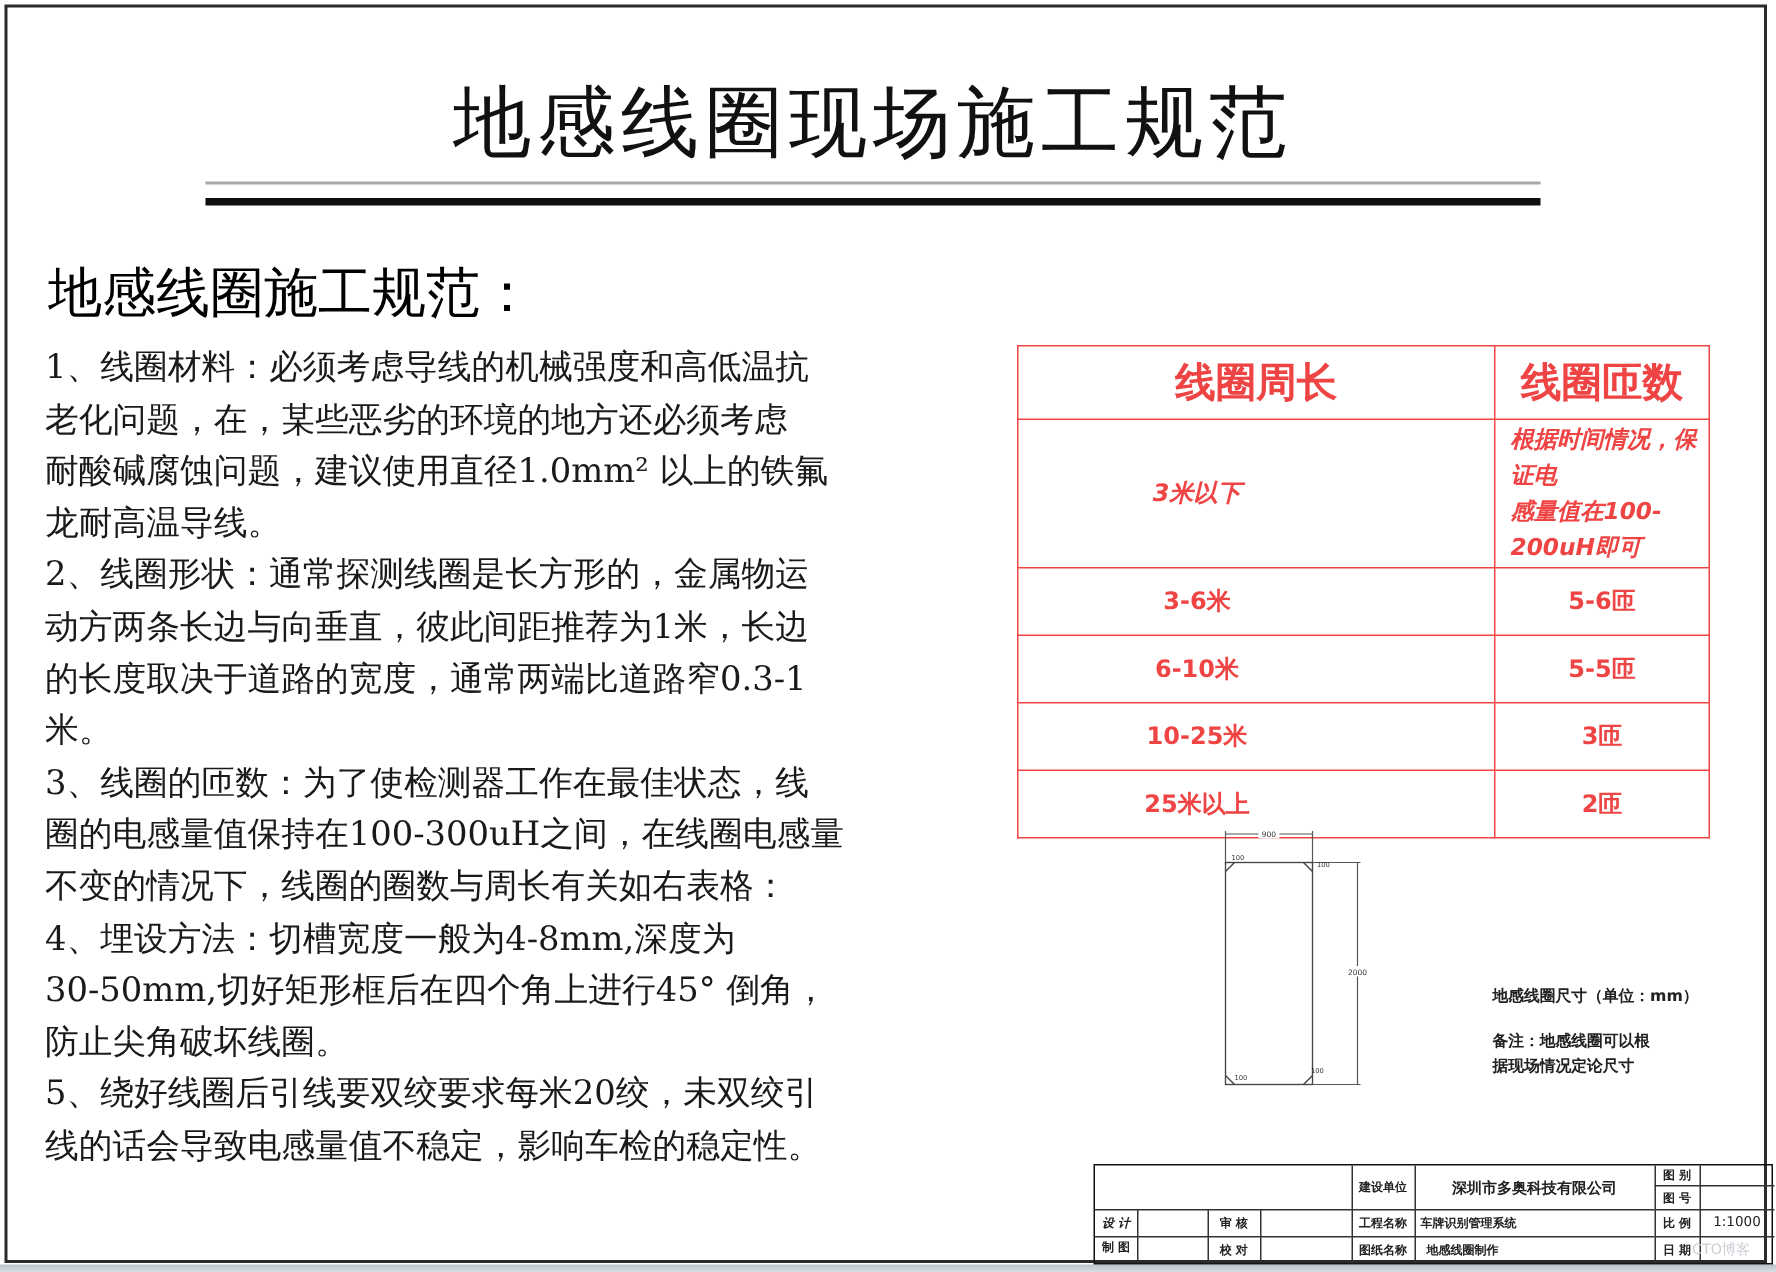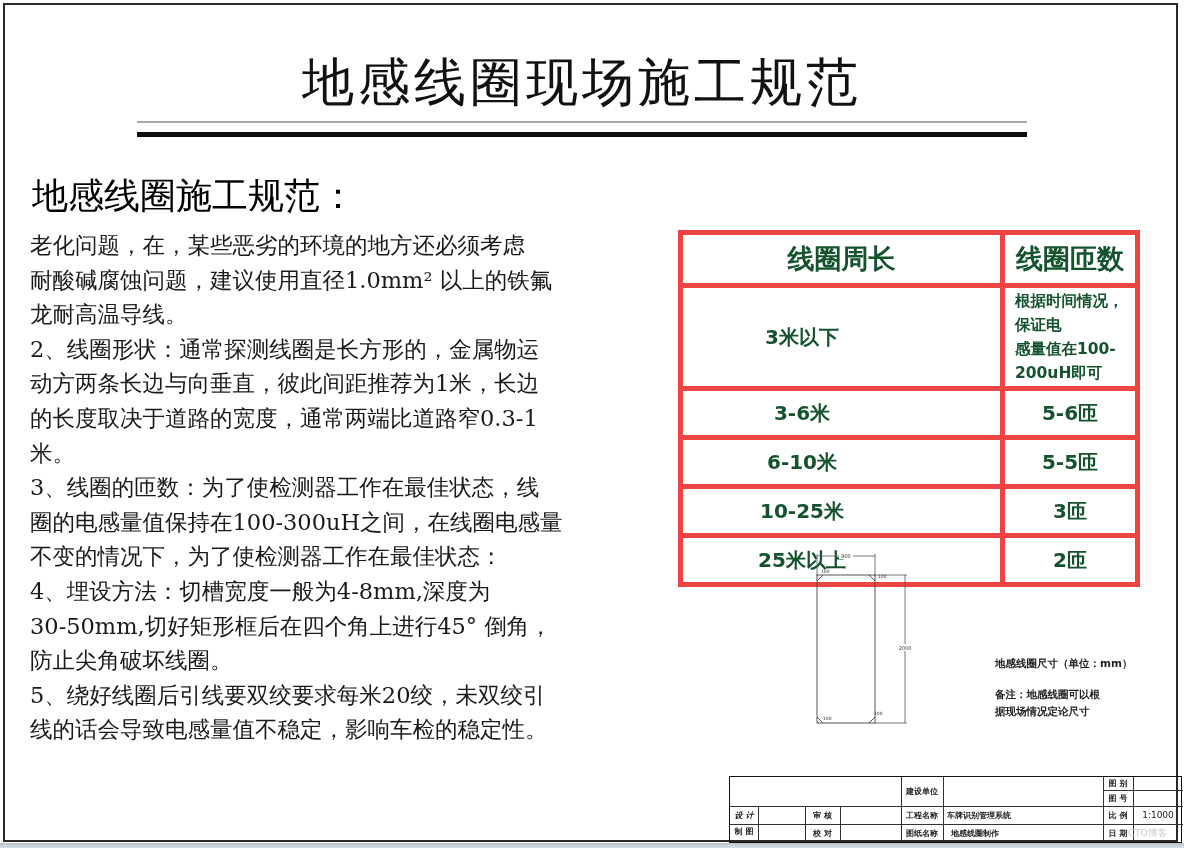--- a/index.html
+++ b/index.html
@@ -32,26 +32,26 @@
     position:absolute; left:30px; top:228px; width:612px;
     font-size:22.5px; line-height:34.6px; color:#1a1a1a;
   }
   .body-text p { margin:0; }
 
   table.spec {
     position:absolute; left:678px; top:230px; width:462px; height:283px;
     border-collapse:collapse; font-family:"DejaVu Sans","Liberation Sans",sans-serif;
     border:1.5px solid #777;
   }
-  table.spec th, table.spec td { border:5px solid #ef4444; text-align:center; color:#14532d; }
+  table.spec th, table.spec td { border:1px solid #ef4444; text-align:center; color:#ef4444; }
   table.spec th { font-size:27px; font-weight:bold; height:46px; }
-  table.spec td { font-size:20px; font-weight:bold; }
+  table.spec td { font-size:16px; font-weight:bold; }
   table.spec td.left { width:236px; padding-right:80px; }
   table.spec td.note { font-size:15.5px; line-height:24px; text-align:left; padding-left:10px; }
-  table.spec tr.r0 td { height:64px; }
+  table.spec tr.r0 td { height:64px;font-style:italic; }
   table.spec tr.rn td { height:42px; }
 
   .diagram { position:absolute; left:795px; top:548px; width:130px; height:180px; }
   .legend1 {
     position:absolute; left:995px; top:657px; font-size:10.5px; font-weight:bold;
     font-family:"DejaVu Sans","Liberation Sans",sans-serif; color:#222;
   }
   .legend2 {
     position:absolute; left:995px; top:686px; font-size:10.5px; line-height:17px; font-weight:bold;
     font-family:"DejaVu Sans","Liberation Sans",sans-serif; color:#222; width:150px;
@@ -73,30 +73,31 @@
 <div class="frame"></div>
 <div class="bottom-strip"></div>
 
 <div class="main-title">地感线圈现场施工规范</div>
 <div class="rule-thin"></div>
 <div class="rule-thick"></div>
 
 <div class="sec-title">地感线圈施工规范：</div>
 
 <div class="body-text">
+  <p>1、线圈材料：必须考虑导线的机械强度和高低温抗</p>
   <p>老化问题，在，某些恶劣的环境的地方还必须考虑</p>
   <p>耐酸碱腐蚀问题，建议使用直径1.0mm² 以上的铁氟</p>
   <p>龙耐高温导线。</p>
   <p>2、线圈形状：通常探测线圈是长方形的，金属物运</p>
   <p>动方两条长边与向垂直，彼此间距推荐为1米，长边</p>
   <p>的长度取决于道路的宽度，通常两端比道路窄0.3-1</p>
   <p>米。</p>
   <p>3、线圈的匝数：为了使检测器工作在最佳状态，线</p>
   <p>圈的电感量值保持在100-300uH之间，在线圈电感量</p>
-  <p>不变的情况下，为了使检测器工作在最佳状态：</p>
+  <p>不变的情况下，线圈的圈数与周长有关如右表格：</p>
   <p>4、埋设方法：切槽宽度一般为4-8mm,深度为</p>
   <p>30-50mm,切好矩形框后在四个角上进行45° 倒角，</p>
   <p>防止尖角破坏线圈。</p>
   <p>5、绕好线圈后引线要双绞要求每米20绞，未双绞引</p>
   <p>线的话会导致电感量值不稳定，影响车检的稳定性。</p>
 </div>
 
 <table class="spec">
   <tbody>
       <tr>
@@ -177,20 +178,21 @@
   <div class="hl" style="left:373px; width:80px; top:13px;"></div>
   <div class="hl" style="left:373px; width:80px; top:29px;"></div>
   <div class="hl" style="left:373px; width:80px; top:47px;"></div>
 
   <div class="tb-cell" style="left:0; top:29px; width:28px; height:18px;font-style:italic;">设 计</div>
   <div class="tb-cell" style="left:75px; top:29px; width:35px; height:18px;">审 核</div>
   <div class="tb-cell" style="left:0; top:47px; width:28px; height:14px;">制 图</div>
   <div class="tb-cell" style="left:75px; top:47px; width:35px; height:18px;">校 对</div>
 
   <div class="tb-cell" style="left:171px; top:0; width:42px; height:29px;">建设单位</div>
+  <div class="tb-cell" style="left:213px; top:0; width:160px; height:29px; font-size:10px;">深圳市多奥科技有限公司</div>
   <div class="tb-cell" style="left:171px; top:29px; width:42px; height:18px;">工程名称</div>
   <div class="tb-cell" style="left:213px; top:29px; width:160px; height:18px; justify-content:flex-start; padding-left:4px;">车牌识别管理系统</div>
   <div class="tb-cell" style="left:171px; top:47px; width:42px; height:18px;">图纸名称</div>
   <div class="tb-cell" style="left:213px; top:47px; width:160px; height:18px; justify-content:flex-start; padding-left:8px;">地感线圈制作</div>
 
   <div class="tb-cell" style="left:373px; top:0; width:30px; height:13px;text-align:right;">图 别</div>
   <div class="tb-cell" style="left:373px; top:13px; width:30px; height:16px;">图 号</div>
   <div class="tb-cell" style="left:373px; top:29px; width:30px; height:18px;">比 例</div>
   <div class="tb-cell" style="left:403px; top:29px; width:50px; height:18px; font-weight:normal; font-size:9px;">1:1000</div>
   <div class="tb-cell" style="left:373px; top:47px; width:30px; height:18px;">日 期</div>

